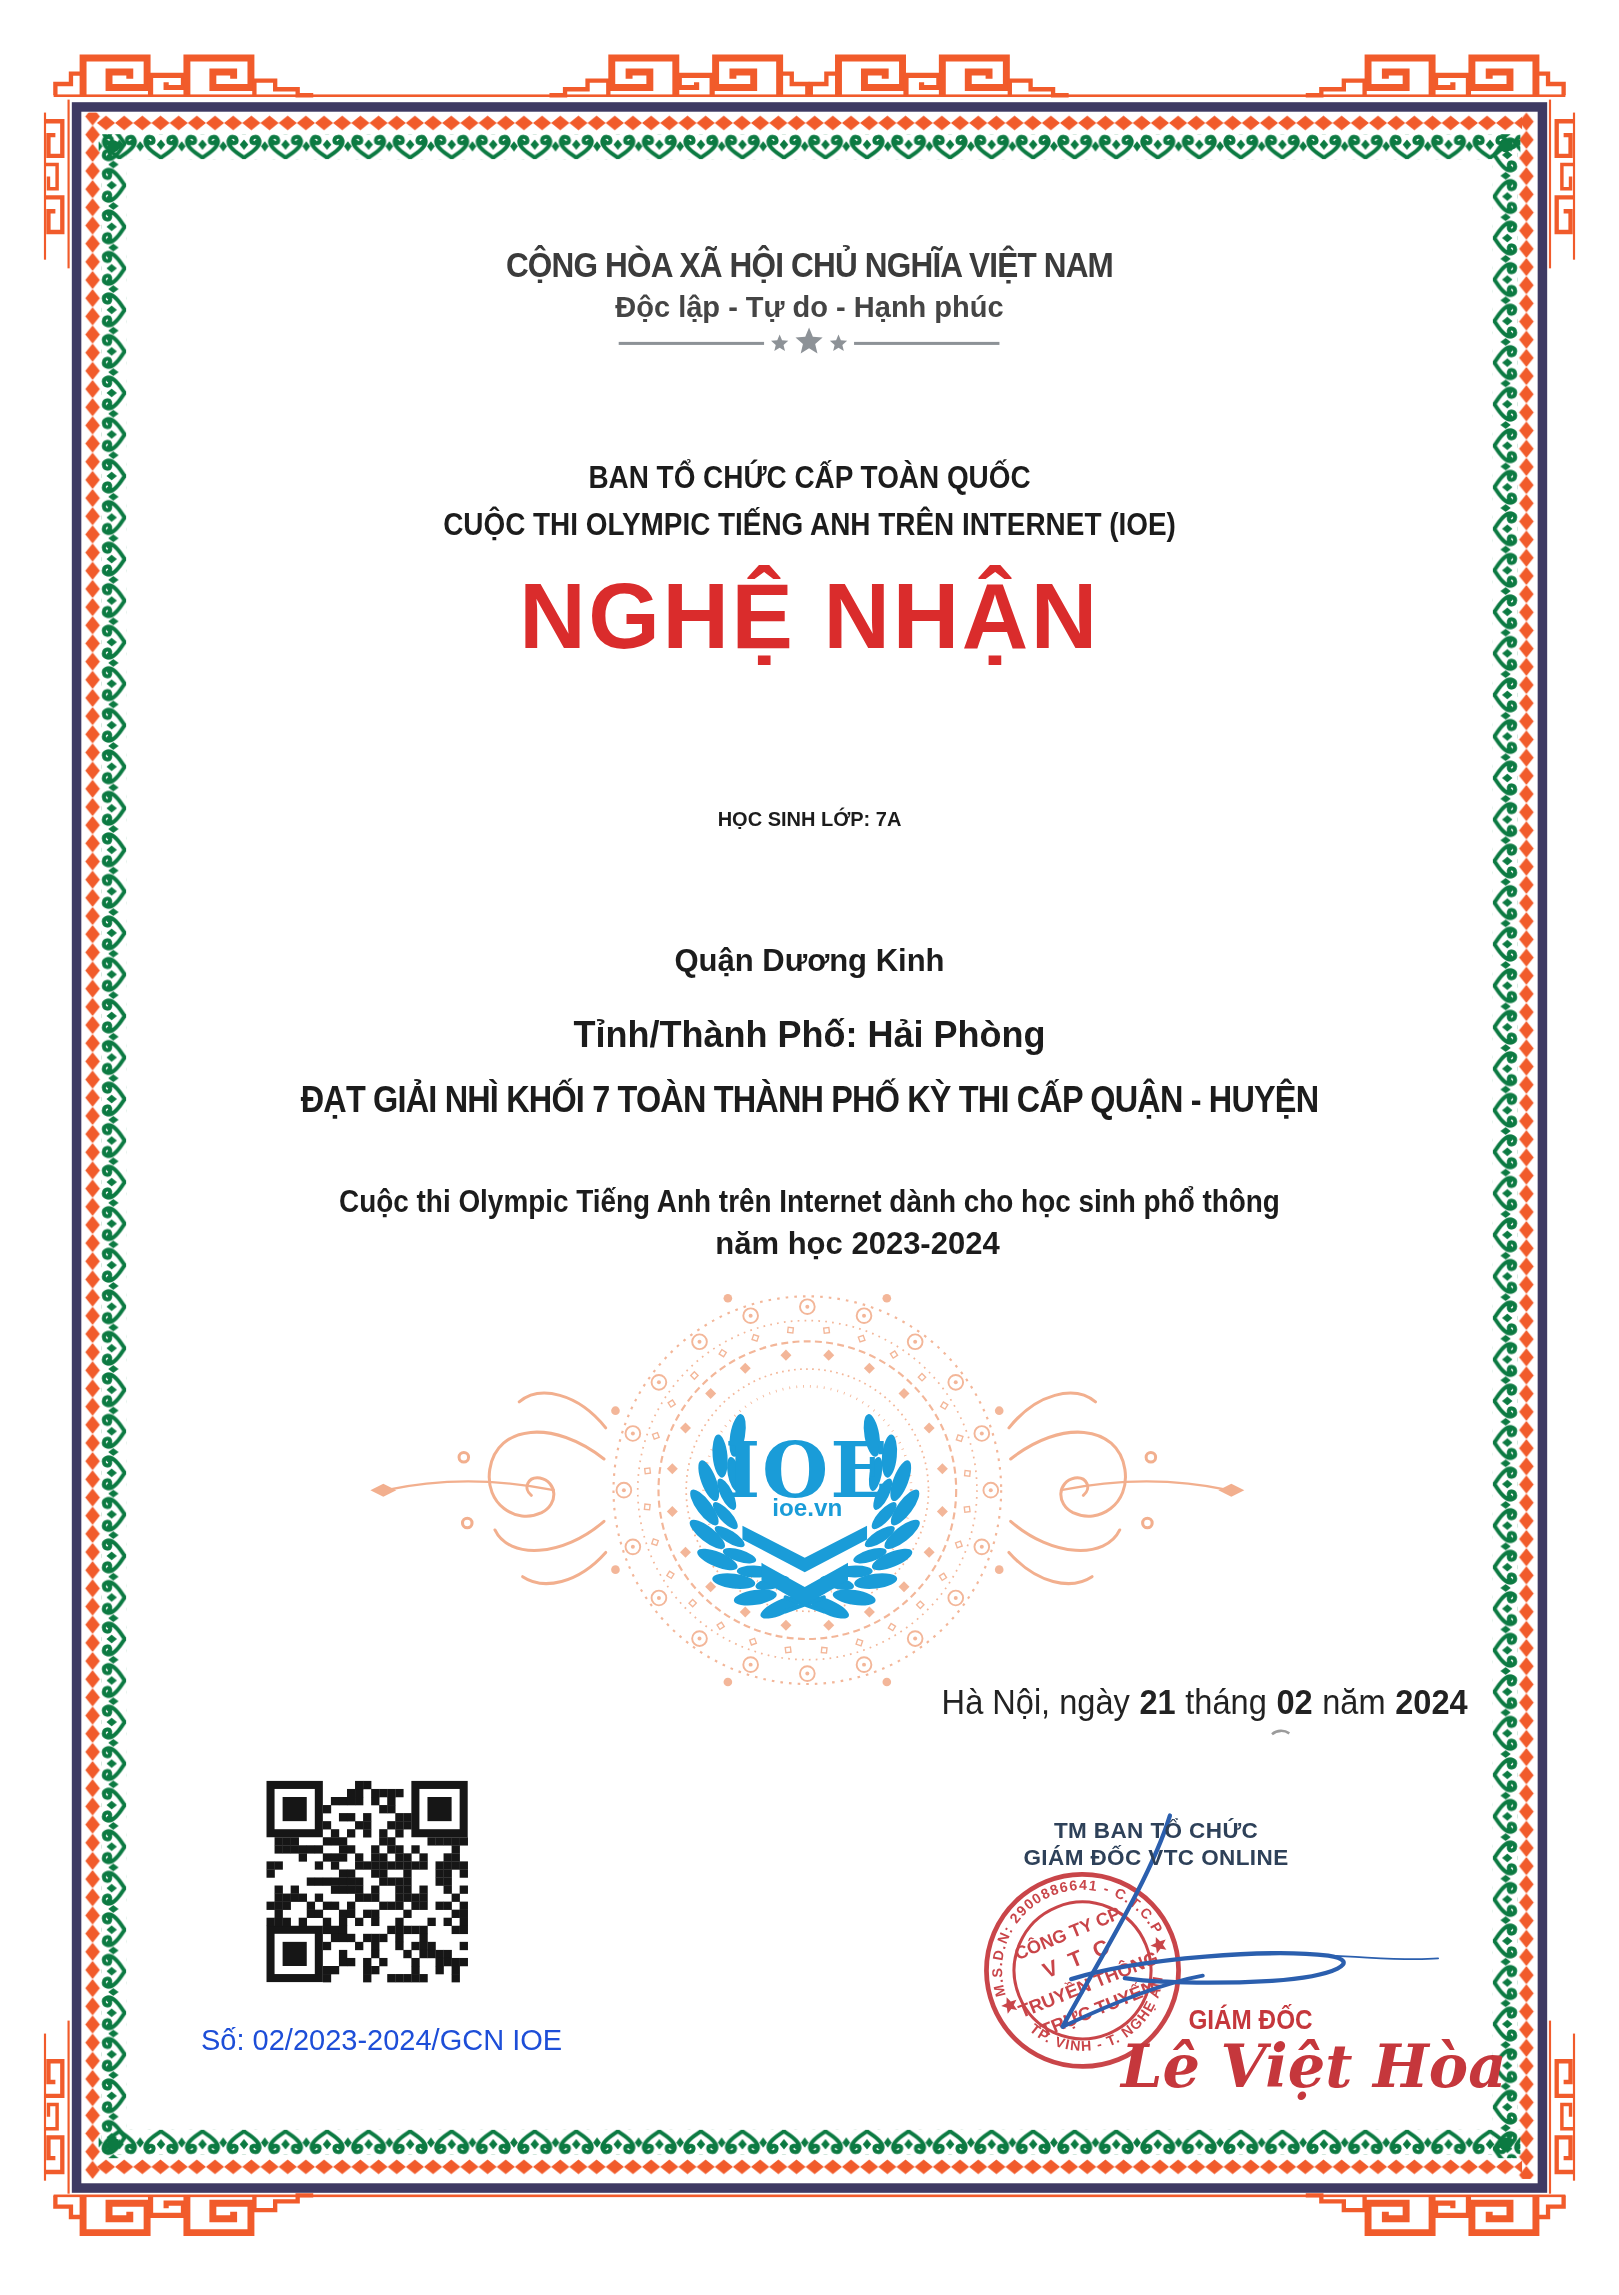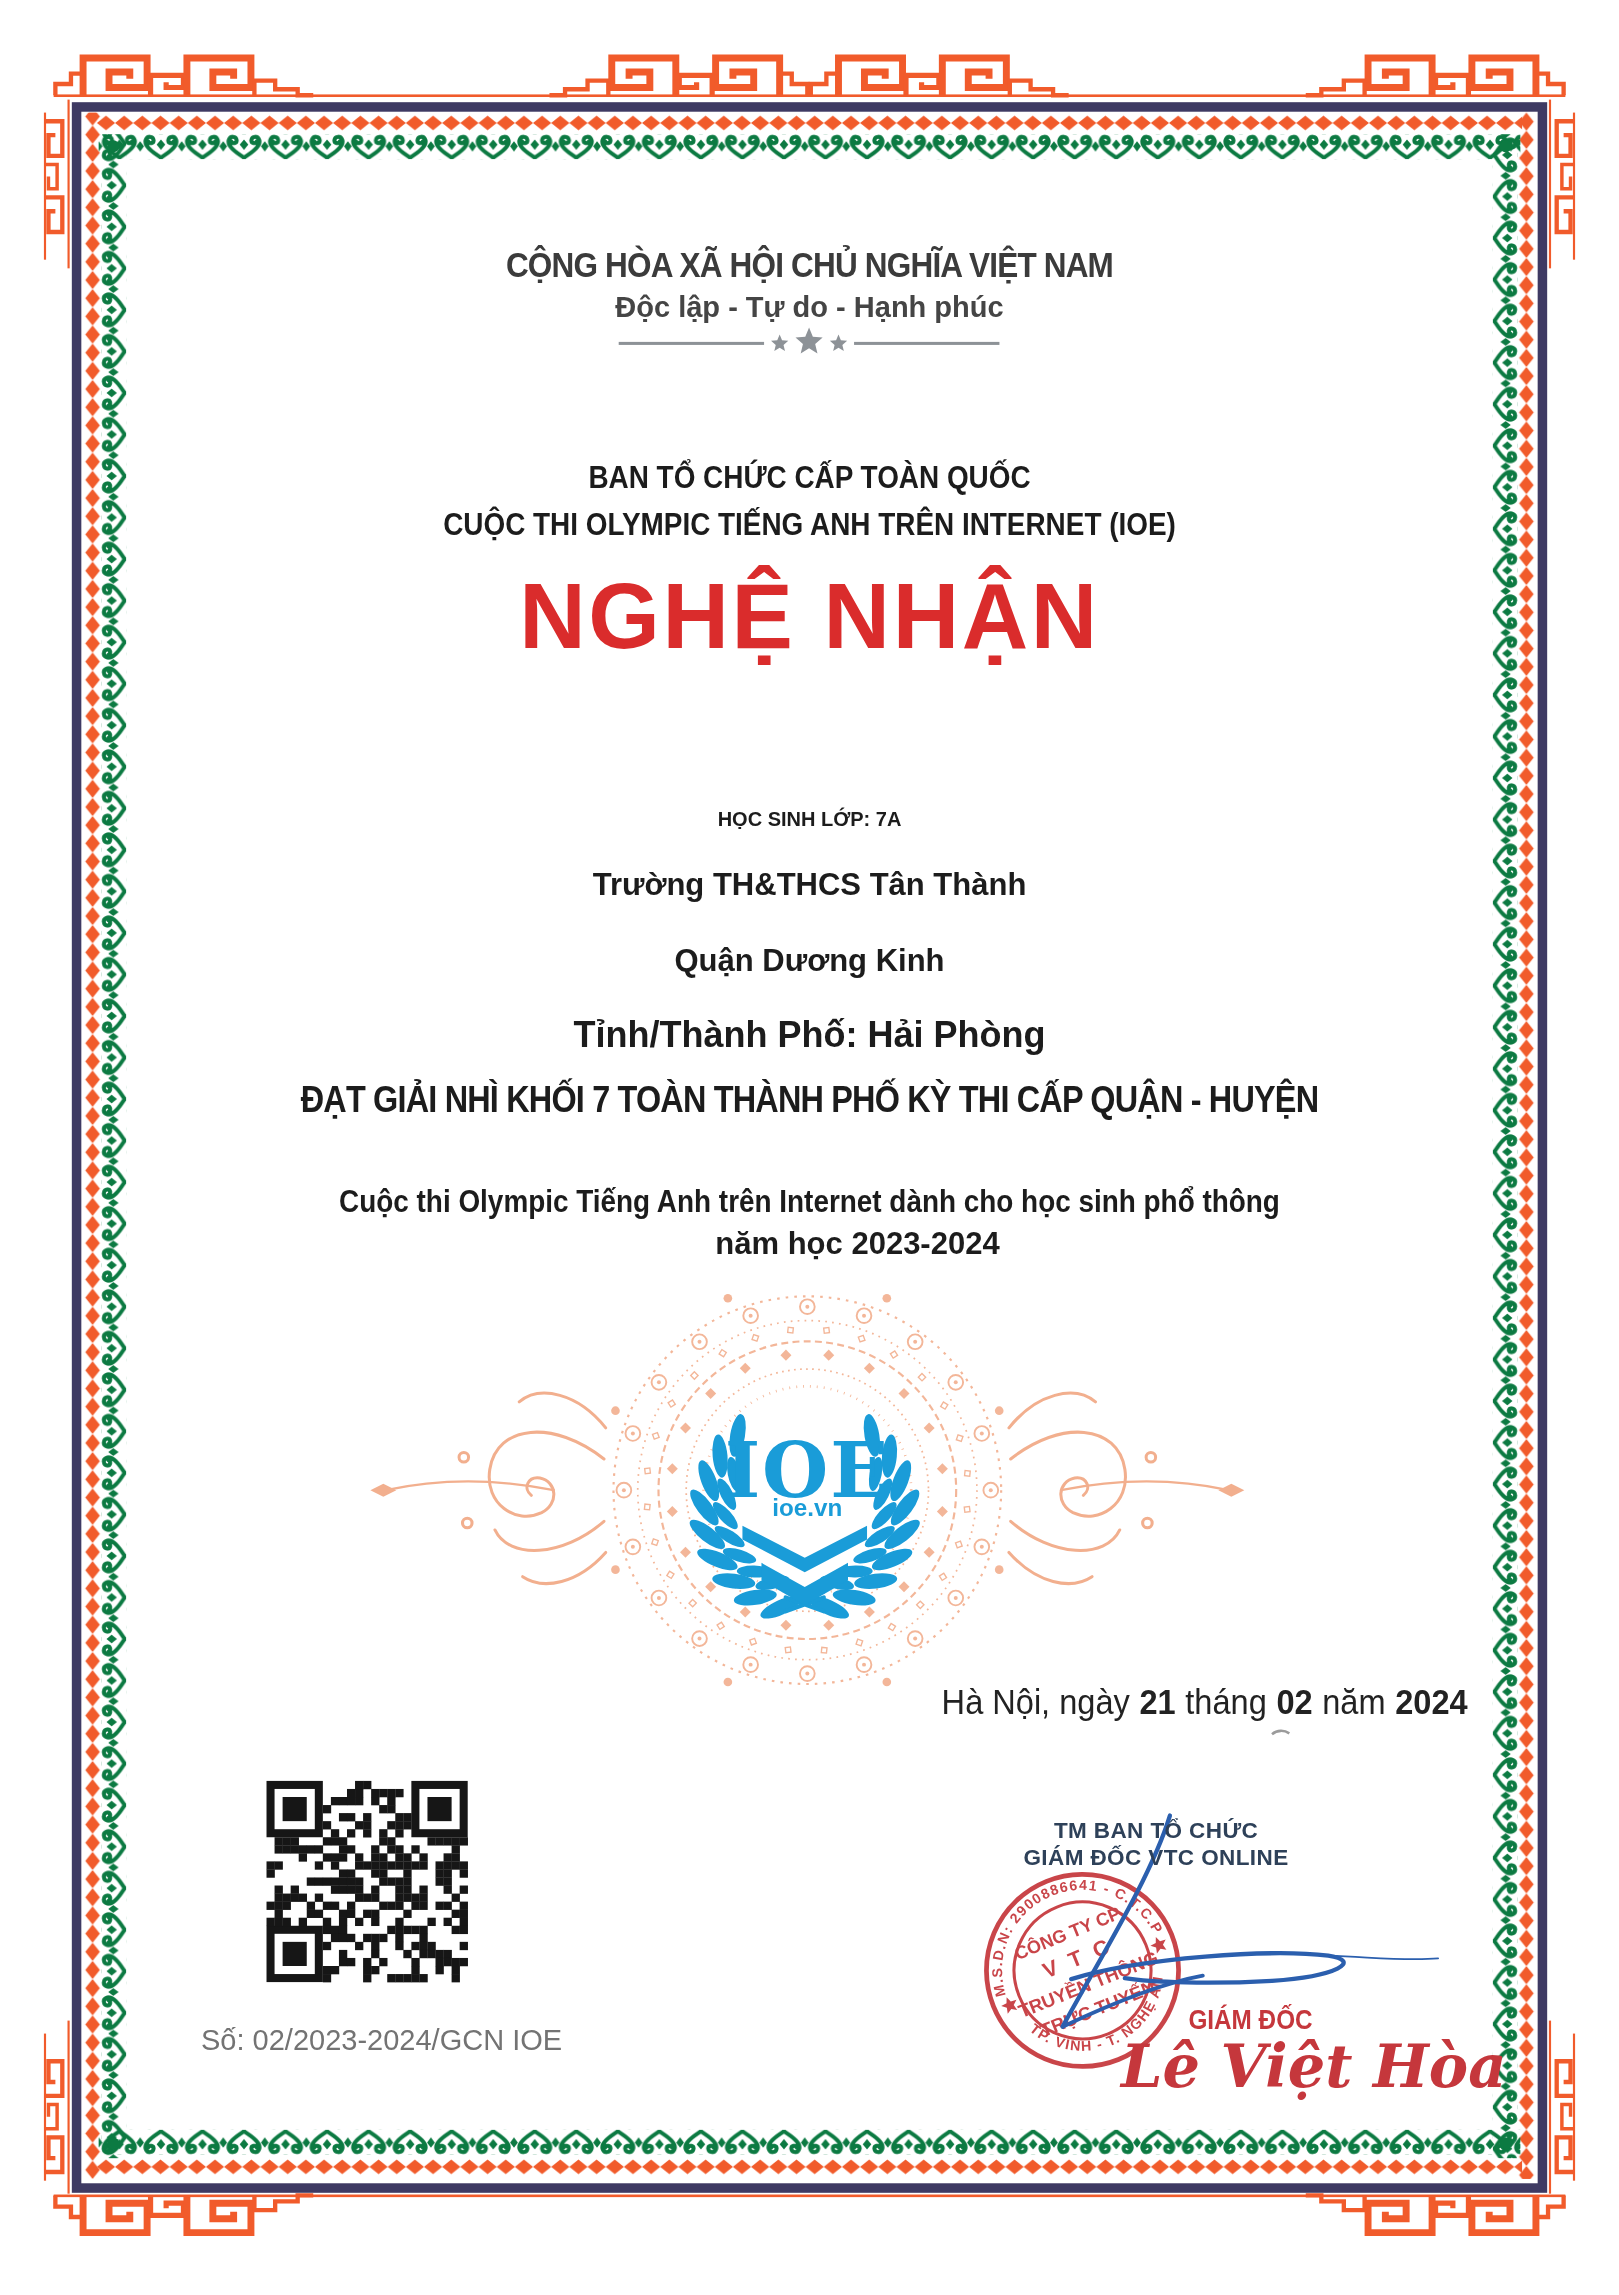--- a/index.html
+++ b/index.html
@@ -561,35 +561,34 @@
 <div class="txt b cond gray1" style="top:245px;font-size:35px;letter-spacing:-0.9px;">CỘNG HÒA XÃ HỘI CHỦ NGHĨA VIỆT NAM</div>
 <div class="txt b gray2" style="top:291px;font-size:29px;">Độc lập - Tự do - Hạnh phúc</div>
 
 <div class="txt b cond" style="top:460px;font-size:31px;">BAN TỔ CHỨC CẤP TOÀN QUỐC</div>
 <div class="txt b cond" style="top:507px;font-size:31px;">CUỘC THI OLYMPIC TIẾNG ANH TRÊN INTERNET (IOE)</div>
 
 <div class="txt b red" style="top:564px;font-size:92px;letter-spacing:2.6px;">NGHỆ NHẬN</div>
 
 
 <div class="txt b" style="top:808px;font-size:20px;">HỌC SINH LỚP: 7A</div>
-<div class="txt b" style="top:867px;font-size:31px;">Trường TH&amp;THCS Tân Thành</div>
 <div class="txt b" style="top:943px;font-size:31px;">Quận Dương Kinh</div>
 <div class="txt b" style="top:1014px;font-size:36px;">Tỉnh/Thành Phố: Hải Phòng</div>
 
 <div class="txt b cond" style="top:1079px;font-size:36px;letter-spacing:-0.9px;">ĐẠT GIẢI NHÌ KHỐI 7 TOÀN THÀNH PHỐ KỲ THI CẤP QUẬN - HUYỆN</div>
 
 <div class="txt b cond" style="top:1184px;font-size:31px;">Cuộc thi Olympic Tiếng Anh trên Internet dành cho học sinh phổ thông</div>
 <div class="txt b" style="top:1226px;font-size:31px;padding-left:48px;">năm học 2023-2024</div>
 
 <div class="txt dateline" style="top:1682px;left:918px;width:537px;font-size:35px;transform:scaleX(.93);color:#222;">
   <span>Hà Nội, ngày</span><span class="b">21</span><span>tháng</span><span class="b">02</span><span>năm</span><span class="b">2024</span>
 </div>
 
 <div class="txt b navytxt" style="top:1818px;left:983px;width:346px;font-size:22.5px;letter-spacing:0.4px;">TM BAN TỔ CHỨC</div>
 <div class="txt b navytxt" style="top:1845px;left:983px;width:346px;font-size:22.5px;letter-spacing:0.4px;">GIÁM ĐỐC VTC ONLINE</div>
 
 <div class="txt b cond stampred" style="top:2005px;left:1164px;width:173px;font-size:27px;">GIÁM ĐỐC</div>
 <div class="txt script stampred" style="top:2032px;left:1121px;width:268px;font-size:59px;">Lê Việt Hòa</div>
 
-<div class="txt" style="top:2024px;left:201px;width:519px;text-align:left;font-size:29px;color:#737373;">Số: 02/2023-2024/GCN IOE</div>
+<div class="txt" style="top:2024px;left:201px;width:519px;text-align:left;font-size:29px;color:#1d4ed8;">Số: 02/2023-2024/GCN IOE</div>
 
 </div>
 
 
 </body></html>

